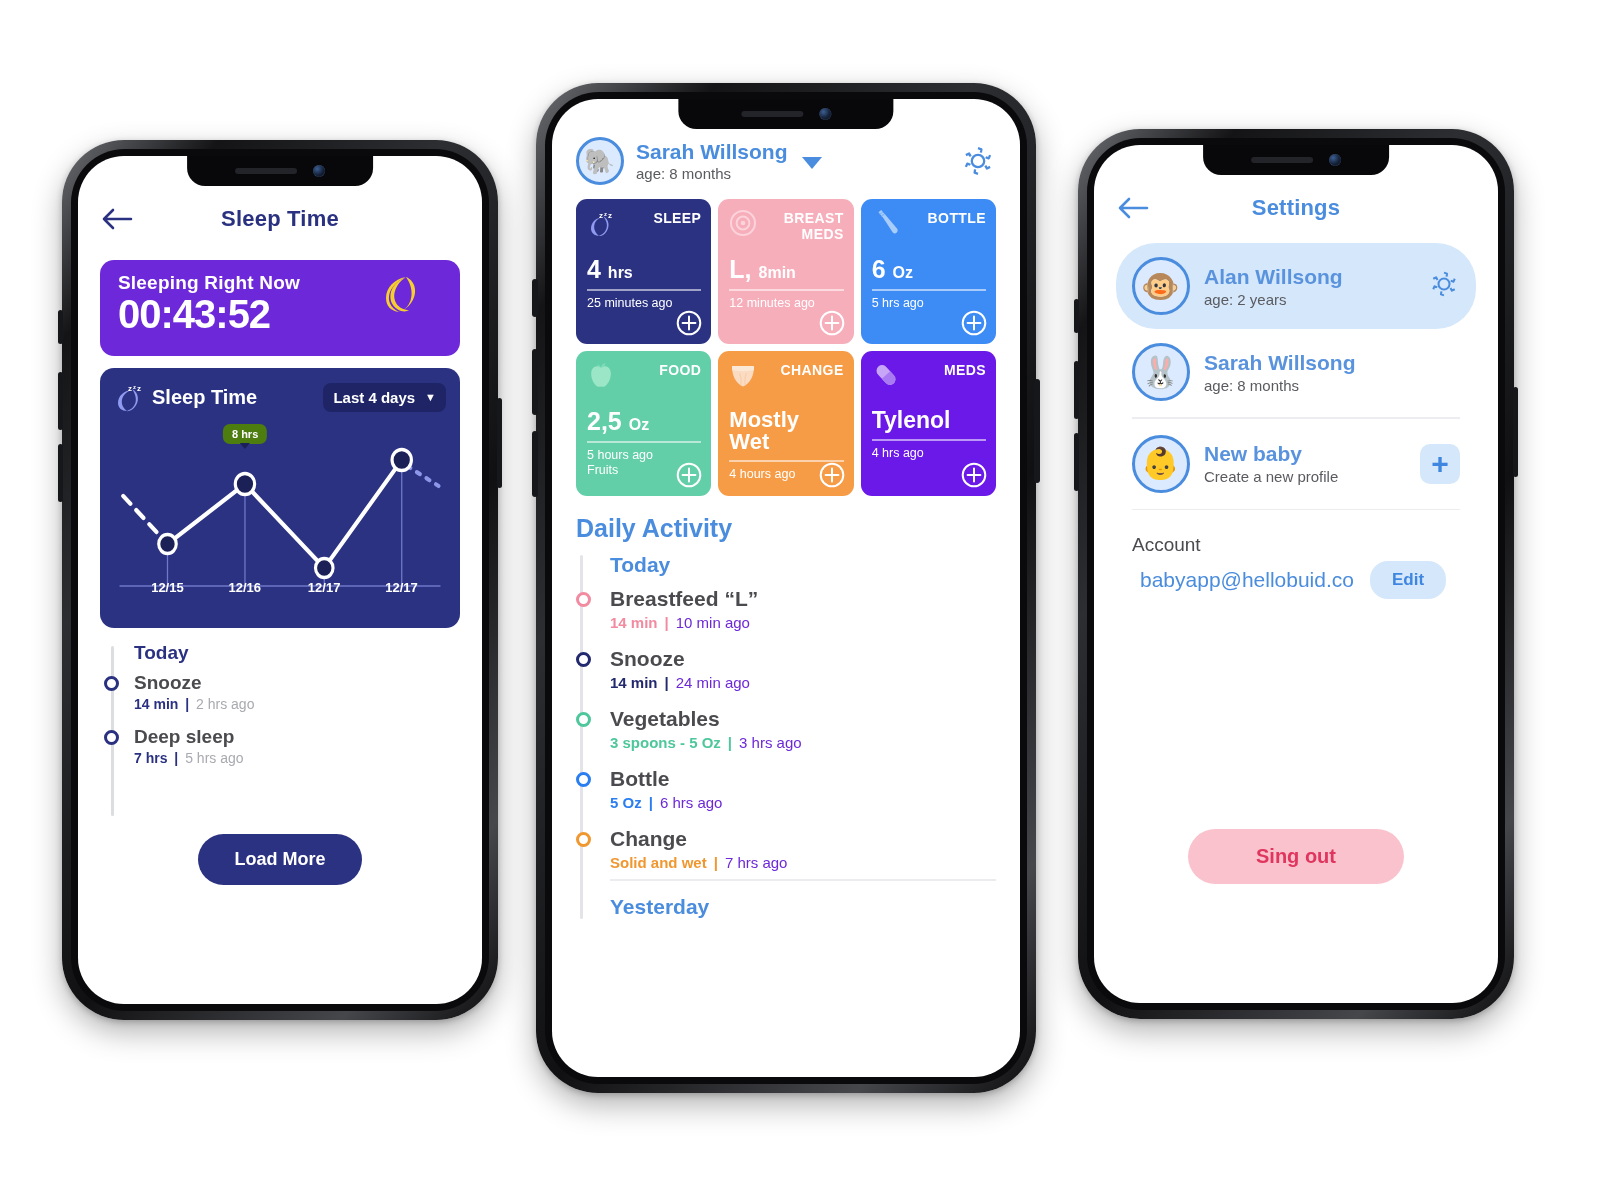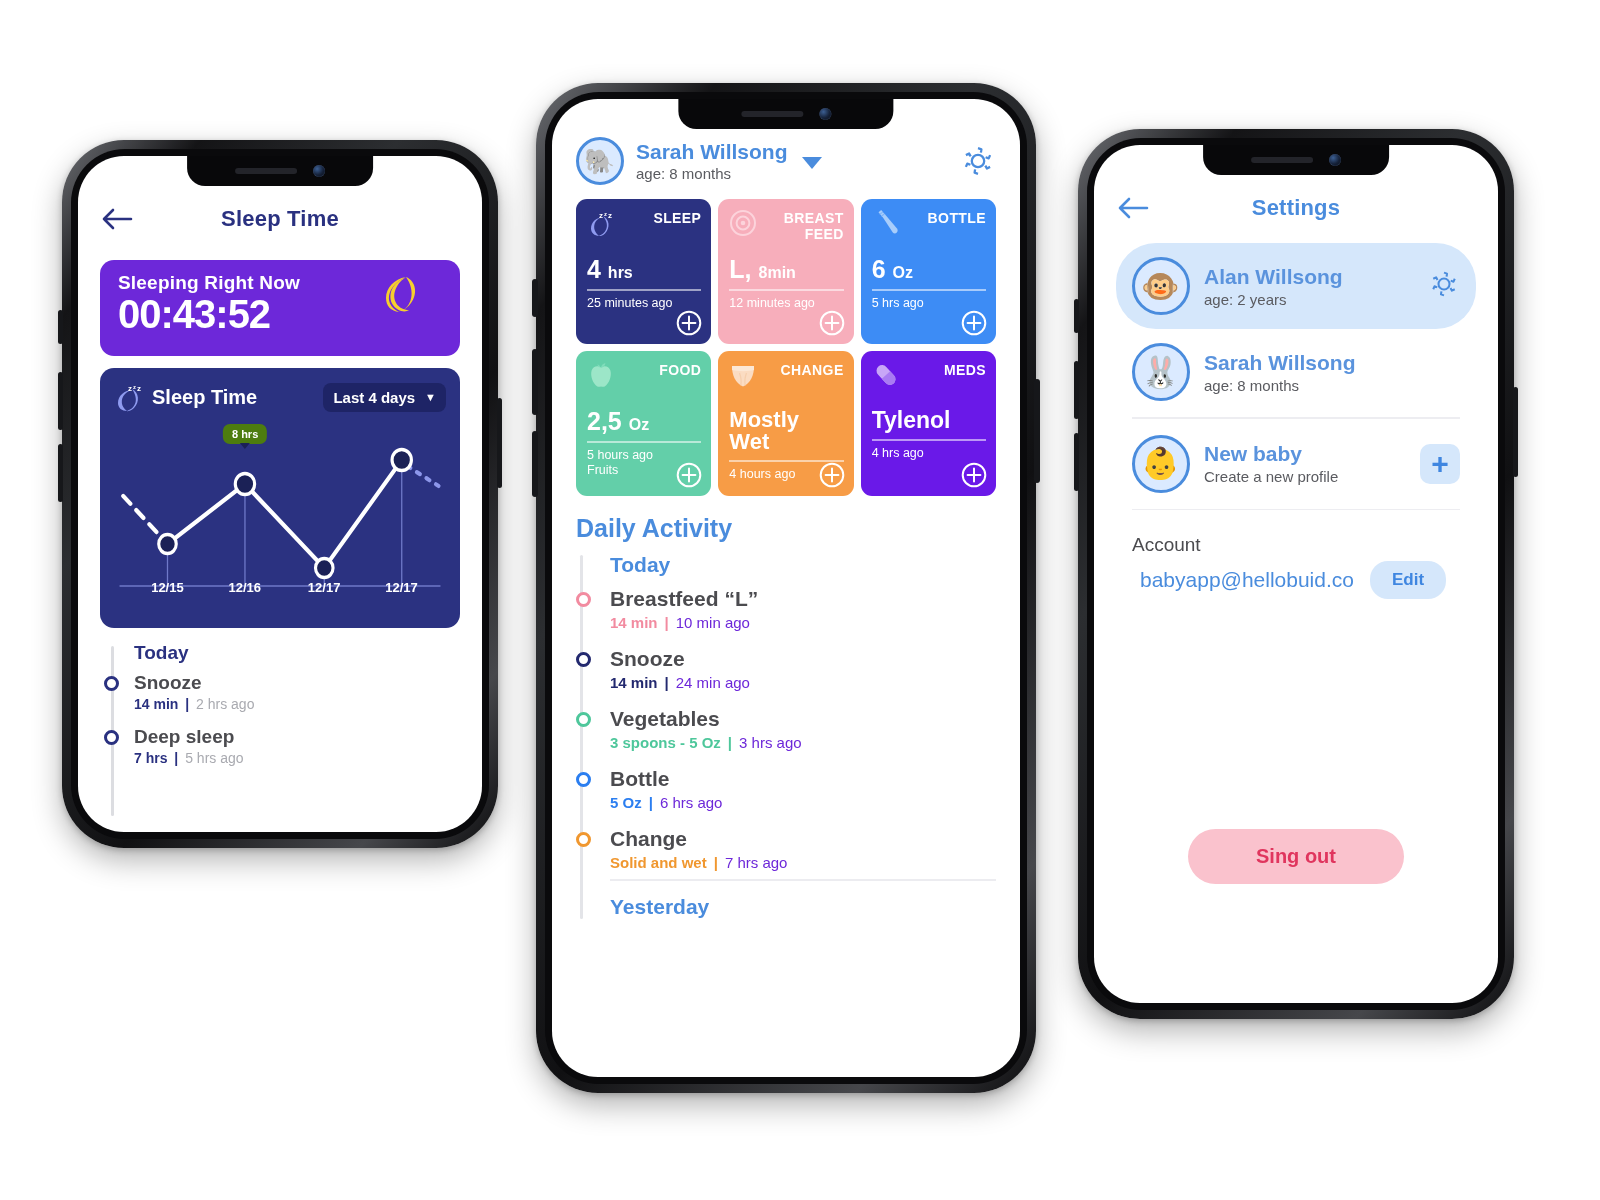--- a/index.html
+++ b/index.html
@@ -43,21 +43,21 @@
     background: #23242a;
   }
   .notch .cam {
     width: 12px; height: 12px; border-radius: 50%;
     background: radial-gradient(circle at 34% 32%, #3c5f93 0%, #16233b 52%, #06070c 100%);
     box-shadow: inset 0 0 1px #536a95;
   }
   .side-btn { position: absolute; background: #16171a; border-radius: 3px; }
 
   
-  #phone-sleep   { left: 62px;   top: 140px;  width: 436px;  height: 708px; }
+  #phone-sleep   { left: 62px;   top: 140px;  width: 436px;  height: 880px; }
   #phone-home    { left: 536px;  top: 83px;   width: 500px;  height: 1010px; }
   #phone-settings{ left: 1078px; top: 129px;  width: 436px;  height: 890px; }
 
   
   .topbar {
     position: relative; display: flex; align-items: center;
     height: 58px; padding: 0 22px; margin-top: 34px;
   }
   .back-arrow { width: 34px; height: 26px; flex: 0 0 auto; cursor: pointer; }
   .topbar-title {
@@ -410,21 +410,21 @@
           </svg>
         </div>
 
         <div class="mcard" style="background:#f7aebb;">
           <div class="ch">
             <svg class="ic" viewBox="0 0 28 28">
               <circle cx="14" cy="14" r="12" fill="none" stroke="#fcd3db" stroke-width="2"></circle>
               <circle cx="14" cy="14" r="6.4" fill="none" stroke="#fcd3db" stroke-width="2"></circle>
               <circle cx="14" cy="14" r="2.3" fill="#fcd3db"></circle>
             </svg>
-            <div class="tt">BREAST FEED</div>
+            <div class="tt">BREAST MEDS</div>
           </div>
           <div class="big">
             <span>L,</span>
             <small>8min</small>
           </div>
           <div class="rule"></div>
           <div class="ago">12 minutes ago</div>
           <svg class="plus-ic" viewBox="0 0 26 26">
             <circle cx="13" cy="13" r="11.3" fill="none" stroke="#ffffff" stroke-width="2"></circle>
             <path d="M13 6.6 V19.4 M6.6 13 H19.4" stroke="#ffffff" stroke-width="2" stroke-linecap="round"></path>

